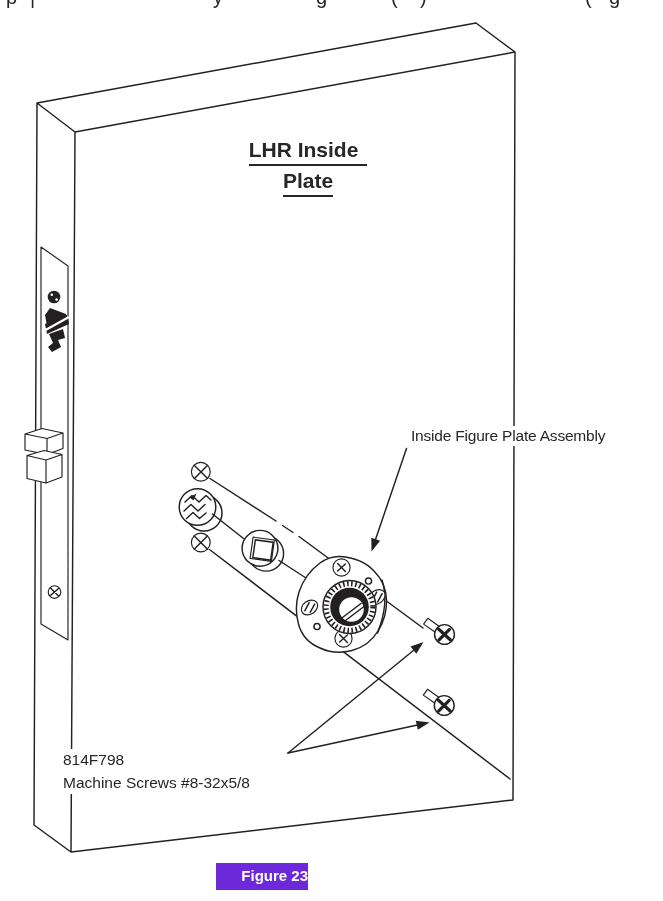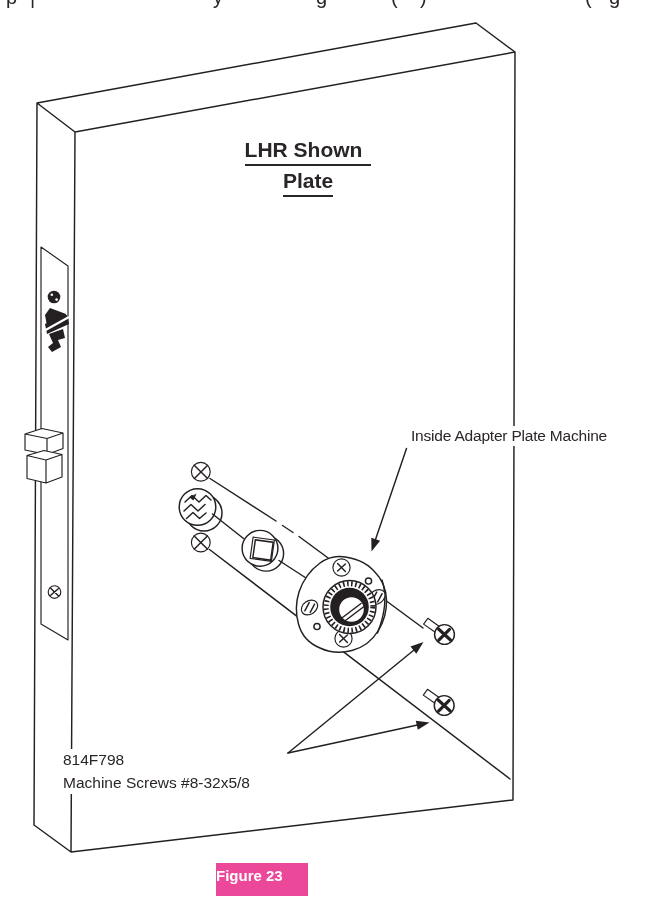--- a/index.html
+++ b/index.html
@@ -14,23 +14,23 @@
   .topfrag span{position:absolute;top:-14px;font-size:20px;color:#2a2526;}
   .heading{position:absolute;left:198px;top:138px;width:220px;text-align:center;
            font-weight:bold;font-size:21px;line-height:24px;color:#2a2526;}
   .hrow{margin-bottom:3px;}
   .h-line{display:inline-block;border-bottom:2.6px solid #2a2526;padding-bottom:2px;}
   .h1{padding-right:9px;}
   .callout{position:absolute;font-size:15.5px;color:#2a2526;white-space:nowrap;}
   #adapter-callout{left:408px;top:426px;background:#fff;padding:1px 3px;letter-spacing:-0.2px;}
   #parts-callout{left:60px;top:749px;line-height:22.5px;}
   #parts-callout .pl{display:inline-block;background:#fff;padding:0 3px;}
-  #figure-badge{position:absolute;left:216px;top:863px;width:92px;height:33px;
-                background:#ec4899;color:#fff;font-weight:bold;font-size:15px;
-                text-align:left;line-height:25px;}
+  #figure-badge{position:absolute;left:216px;top:863px;width:92px;height:27px;
+                background:#6d28d9;color:#fff;font-weight:bold;font-size:15px;
+                text-align:right;line-height:25px;}
 </style>
 </head>
 <body>
 
 <div class="page">
 
   <div class="topfrag">
     <span style="left:6px">p</span>
     <span style="left:30px">|</span>
     <span style="left:213px">y</span>
@@ -138,25 +138,25 @@
 
     <g>
       <path class="ln" stroke-width="1.3" d="M288,753 L414,650"></path>
       <polygon class="filld" points="423.5,642 416.3,653.8 410.5,646.6"></polygon>
       <path class="ln" stroke-width="1.3" d="M288,753 L417.5,725"></path>
       <polygon class="filld" points="429.5,722.5 417.8,729.8 415.8,720.8"></polygon>
     </g>
   </svg>
 
   <div class="heading">
-    <div class="hrow"><span class="h-line h1">LHR Shown</span></div>
+    <div class="hrow"><span class="h-line h1">LHR Inside</span></div>
     <div class="hrow"><span class="h-line">Plate</span></div>
   </div>
 
-  <div class="callout" id="adapter-callout">Inside Adapter Plate Machine</div>
+  <div class="callout" id="adapter-callout">Inside Figure Plate Assembly</div>
 
   <div class="callout" id="parts-callout">
     <span class="pl">814F798</span><br>
     <span class="pl">Machine Screws #8-32x5/8</span>
   </div>
 
   <div id="figure-badge">Figure 23</div>
 
 </div>
 

